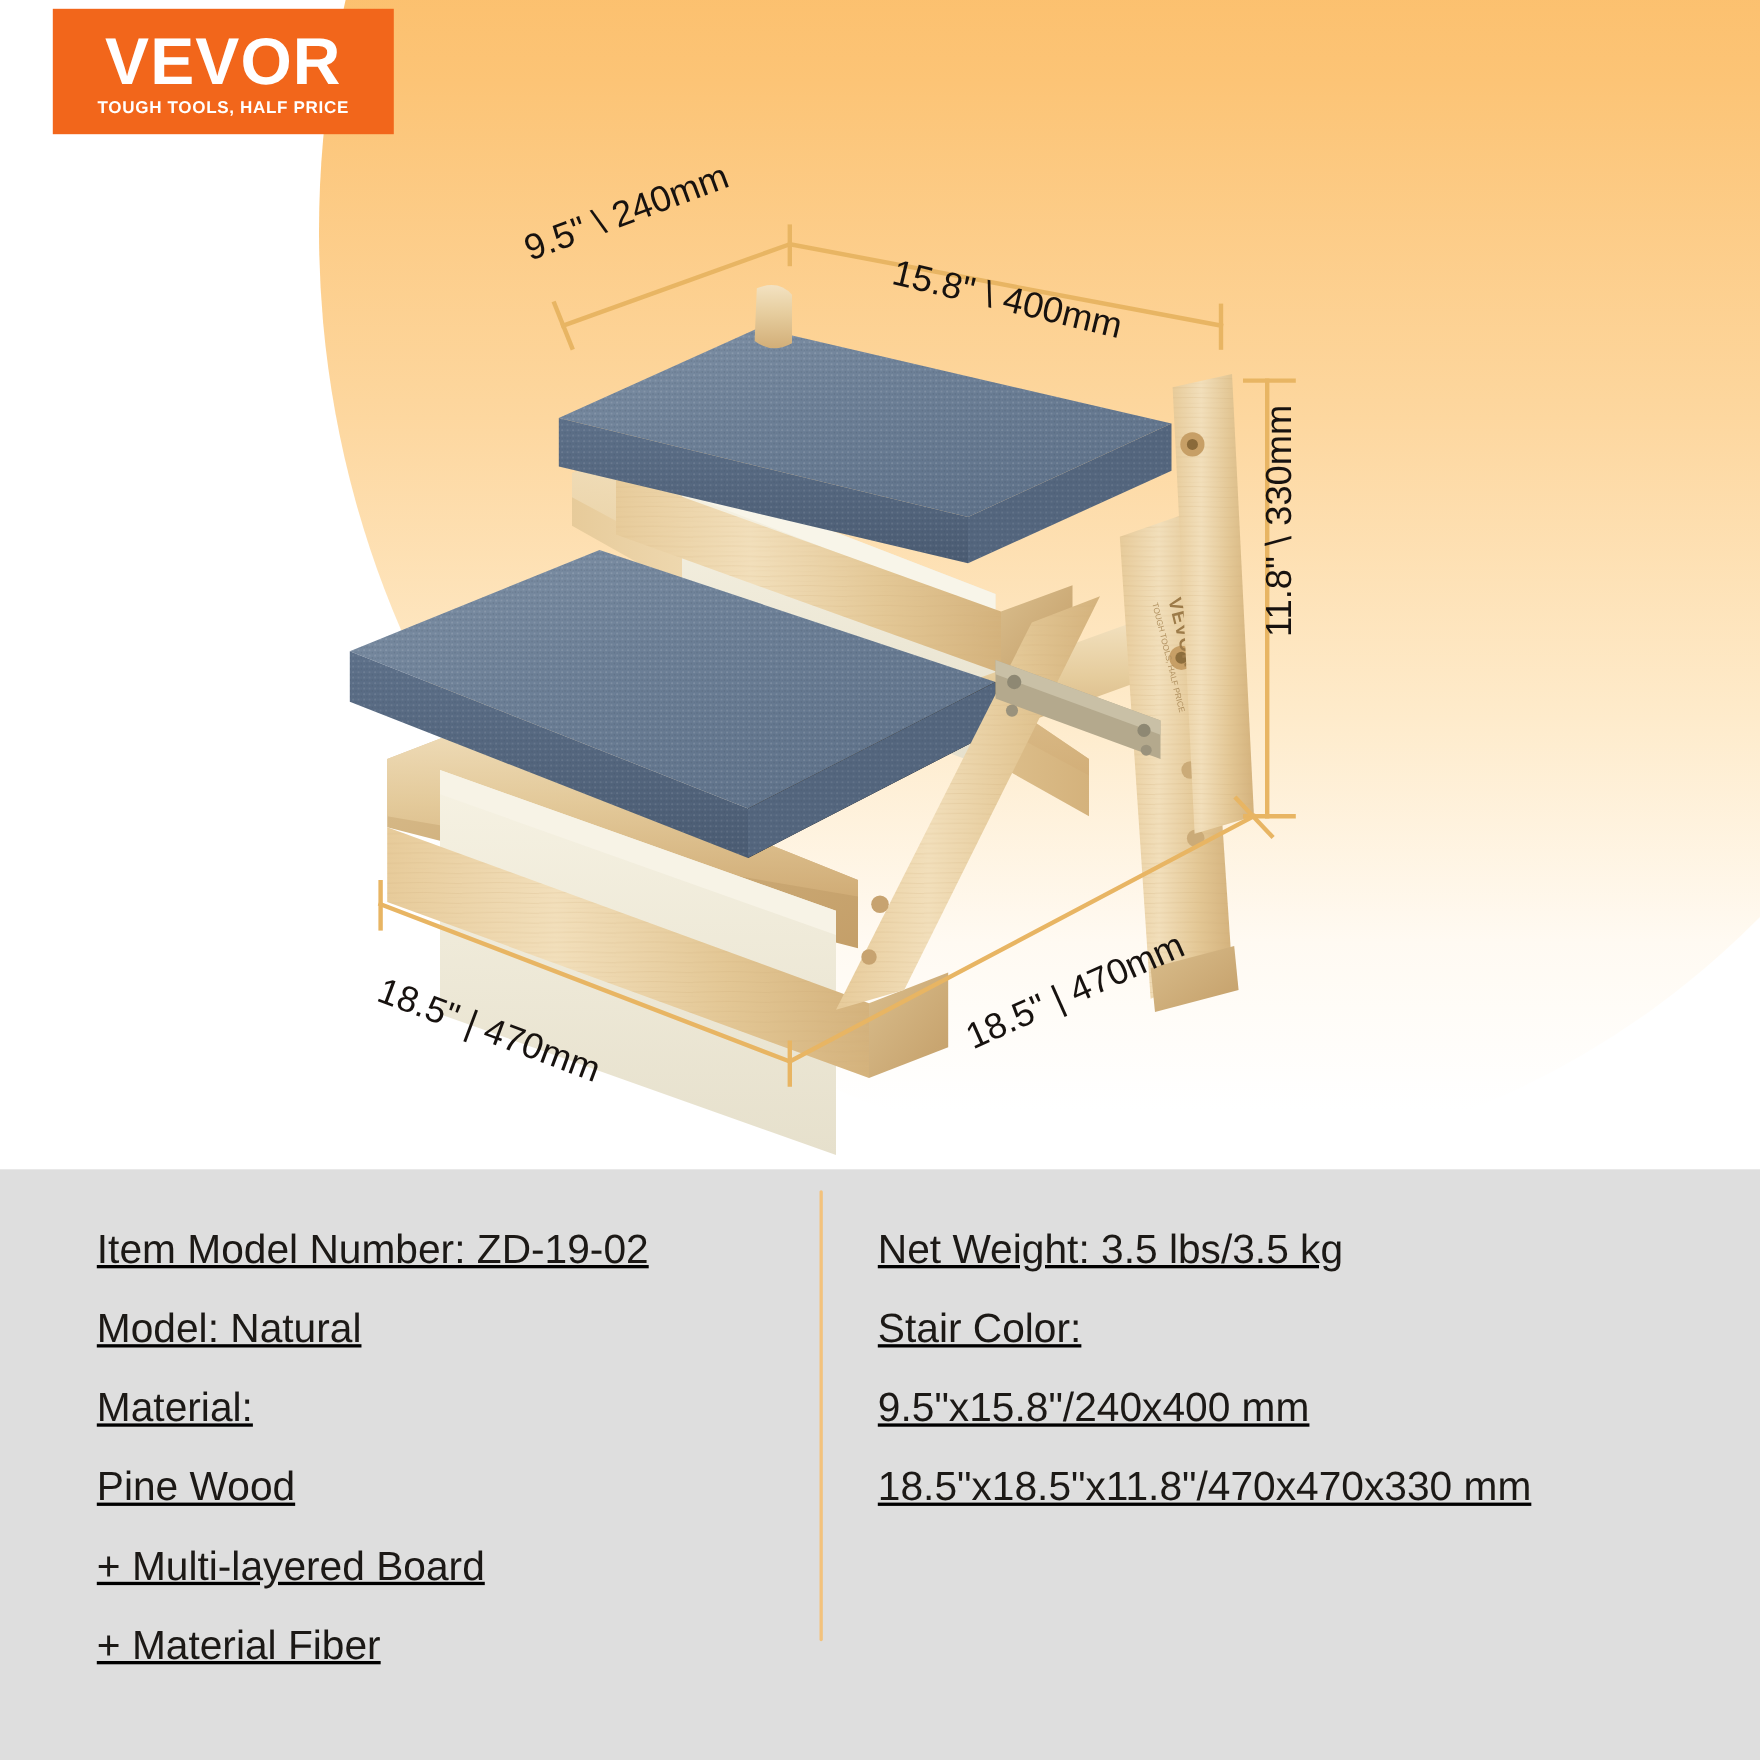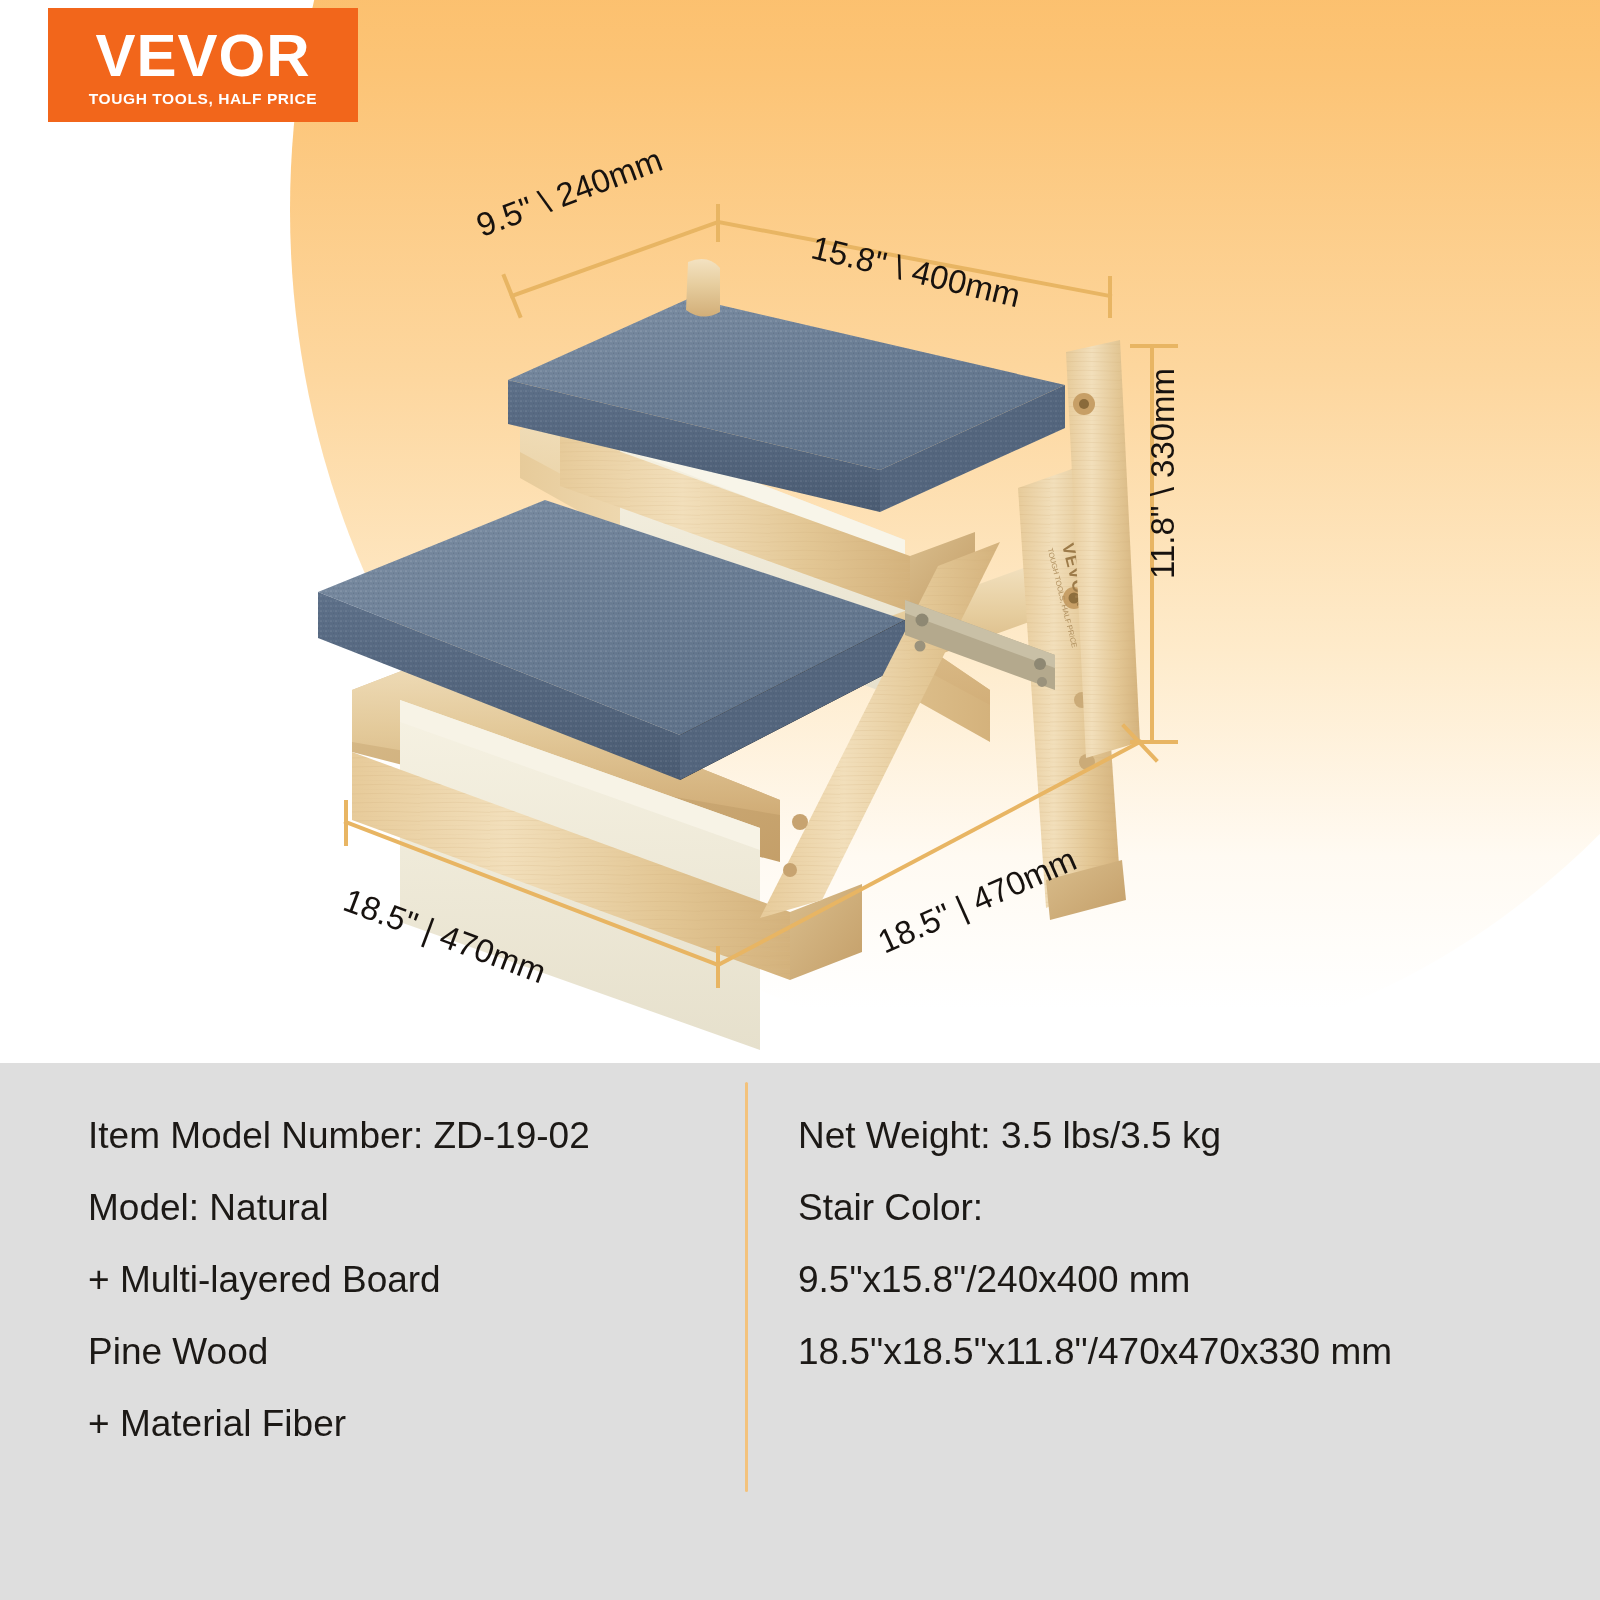--- a/index.html
+++ b/index.html
@@ -62,21 +62,21 @@
 
   
   .spec-panel{
     position:absolute;left:0;top:1063px;width:1600px;height:537px;
     background:#dedede;
   }
   .spec-divider{
     position:absolute;left:745px;top:1082px;width:3px;height:410px;
     background:#f3c27c;border-radius:2px;
   }
-  .spec-col{position:absolute;}
+  .spec-col{position:absolute;text-decoration:underline;}
   #spec-col-left{left:88px;top:1100px;width:620px;}
   #spec-col-right{left:798px;top:1100px;width:760px;}
   .spec-line{
     color:#1c1916;
     font-size:37px;
     line-height:72px;
     white-space:nowrap;
     font-family:"Liberation Sans", sans-serif;
   }
 </style>
@@ -271,22 +271,23 @@
   <div class="logo-word">VEVOR</div>
   <div class="logo-tag">TOUGH TOOLS, HALF PRICE</div>
 </div>
 
 <div class="spec-panel"></div>
 <div class="spec-divider"></div>
 
 <div class="spec-col" id="spec-col-left">
   <div class="spec-line">Item Model Number: ZD-19-02</div>
   <div class="spec-line">Model: Natural</div>
+  <div class="spec-line">Material:</div>
+  <div class="spec-line">Pine Wood</div>
   <div class="spec-line">+ Multi-layered Board</div>
-  <div class="spec-line">Pine Wood</div>
   <div class="spec-line">+ Material Fiber</div>
 </div>
 
 <div class="spec-col" id="spec-col-right">
   <div class="spec-line">Net Weight: 3.5 lbs/3.5 kg</div>
   <div class="spec-line">Stair Color:</div>
   <div class="spec-line">9.5"x15.8"/240x400 mm</div>
   <div class="spec-line">18.5"x18.5"x11.8"/470x470x330 mm</div>
 </div>
 

